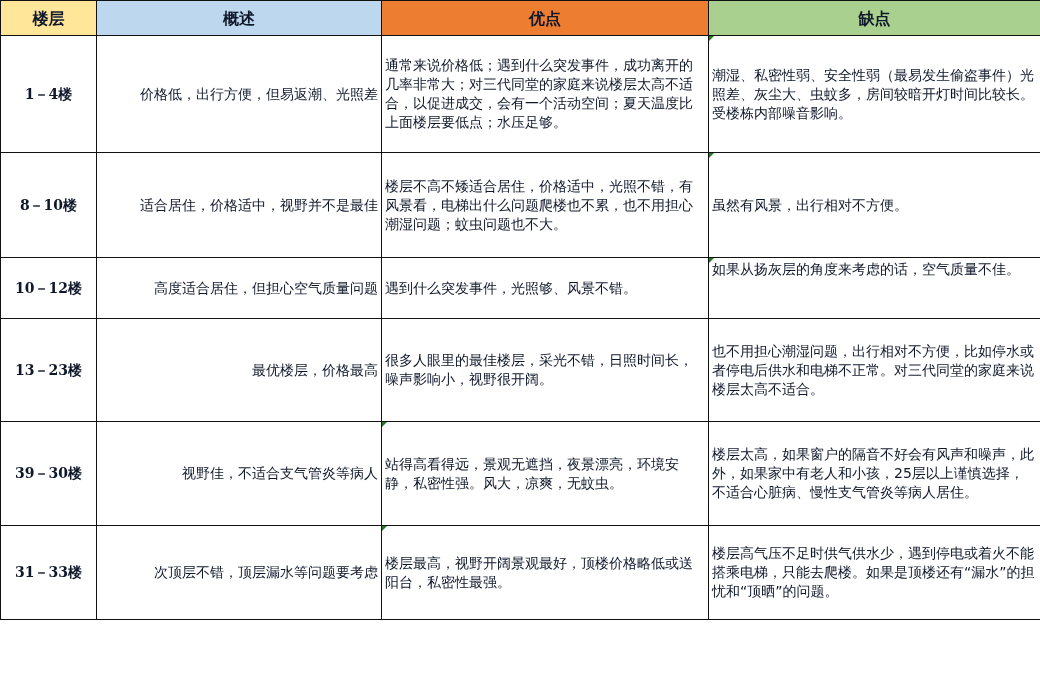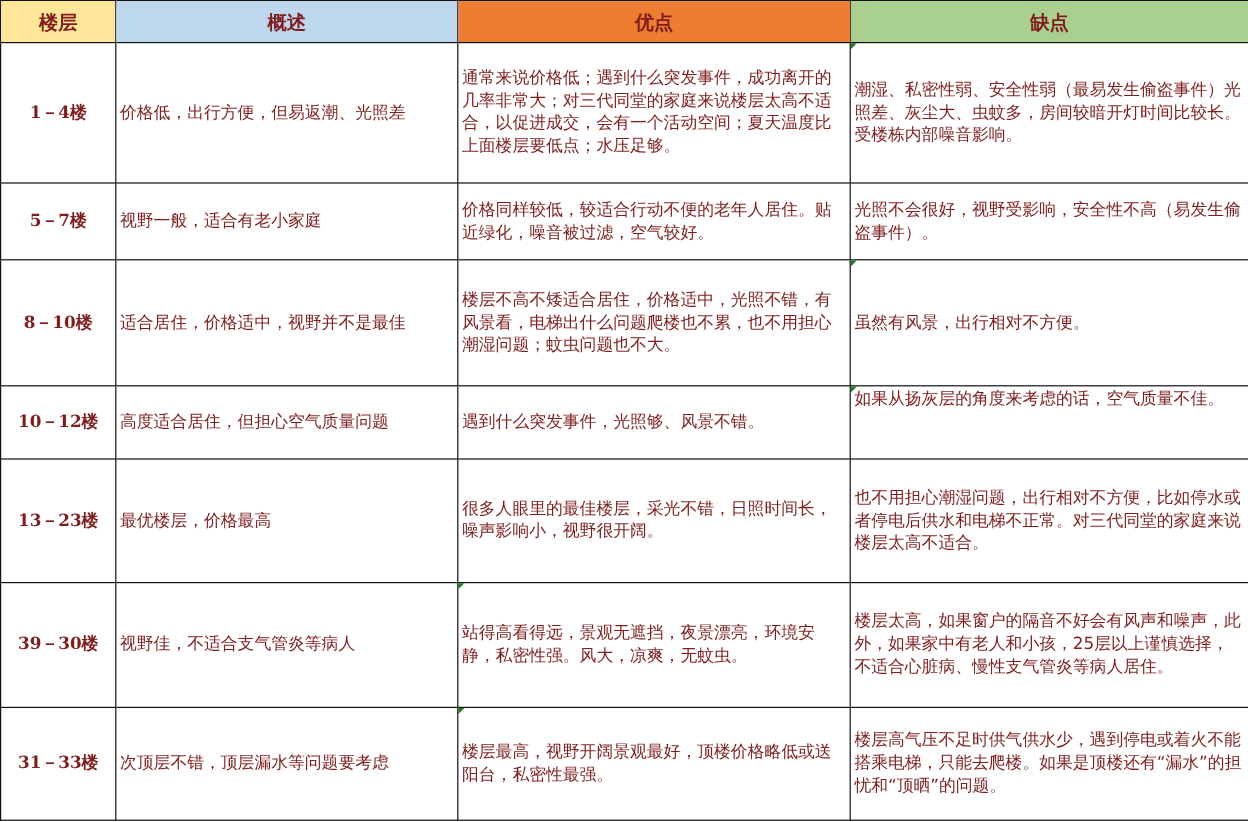--- a/index.html
+++ b/index.html
@@ -3,21 +3,21 @@
 <meta charset="utf-8">
 <style>
   html, body { margin: 0; padding: 0; background: #ffffff; }
   body { width: 1040px; height: 685px; overflow: hidden; }
   table.grid {
     border-collapse: collapse;
     table-layout: fixed;
     width: 1040px;
     font-family: "DejaVu Sans", "Liberation Sans", sans-serif;
     font-size: 14px;
-    color: #7f1d1d;
+    color: #0f172a;
   }
   table.grid td, table.grid th {
     border: 1.5px solid #111;
     padding: 0 3px;
     vertical-align: middle;
     line-height: 19px;
     position: relative;
   }
   th {
     font-family: "DejaVu Serif", "Liberation Serif", serif;
@@ -30,21 +30,21 @@
   th.c-summary { background: #bdd7ee; text-align: center; }
   th.c-pros { background: #ed7d31; }
   th.c-cons { background: #a9d08e; }
   td.floor {
     text-align: center;
     font-family: "DejaVu Serif", "Liberation Serif", serif;
     font-weight: bold;
     font-size: 14px;
     margin-top: 43px;
   }
-  td.summary { text-align: left; }
+  td.summary { text-align: right; }
   td.pros, td.cons { text-align: left; }
   .tri {
     position: absolute; left: 0; top: 0;
     width: 0; height: 0;
     border-top: 5px solid #1e7b1e;
     border-right: 5px solid transparent;
   }
 </style>
 </head>
 <body>
@@ -63,26 +63,20 @@
       <th class="c-pros">优点</th>
       <th class="c-cons">缺点</th>
     </tr>
   </thead>
   <tbody>
     <tr style="height:117px">
       <td class="floor">1－4楼</td>
       <td class="summary">价格低，出行方便，但易返潮、光照差</td>
       <td class="pros">通常来说价格低；遇到什么突发事件，成功离开的几率非常大；对三代同堂的家庭来说楼层太高不适合，以促进成交，会有一个活动空间；夏天温度比上面楼层要低点；水压足够。</td>
       <td class="cons"><span class="tri"></span><span>潮湿、私密性弱、安全性弱（最易发生偷盗事件）光照差、灰尘大、虫蚊多，房间较暗开灯时间比较长。受楼栋内部噪音影响。</span></td>
-    </tr>
-    <tr style="height:64px">
-      <td class="floor">5－7楼</td>
-      <td class="summary">视野一般，适合有老小家庭</td>
-      <td class="pros">价格同样较低，较适合行动不便的老年人居住。贴近绿化，噪音被过滤，空气较好。</td>
-      <td class="cons">光照不会很好，视野受影响，安全性不高（易发生偷盗事件）。</td>
     </tr>
     <tr style="height:105px">
       <td class="floor">8－10楼</td>
       <td class="summary">适合居住，价格适中，视野并不是最佳</td>
       <td class="pros">楼层不高不矮适合居住，价格适中，光照不错，有风景看，电梯出什么问题爬楼也不累，也不用担心潮湿问题；蚊虫问题也不大。</td>
       <td class="cons"><span class="tri"></span><span>虽然有风景，出行相对不方便。</span></td>
     </tr>
     <tr style="height:61px">
       <td class="floor">10－12楼</td>
       <td class="summary">高度适合居住，但担心空气质量问题</td>

